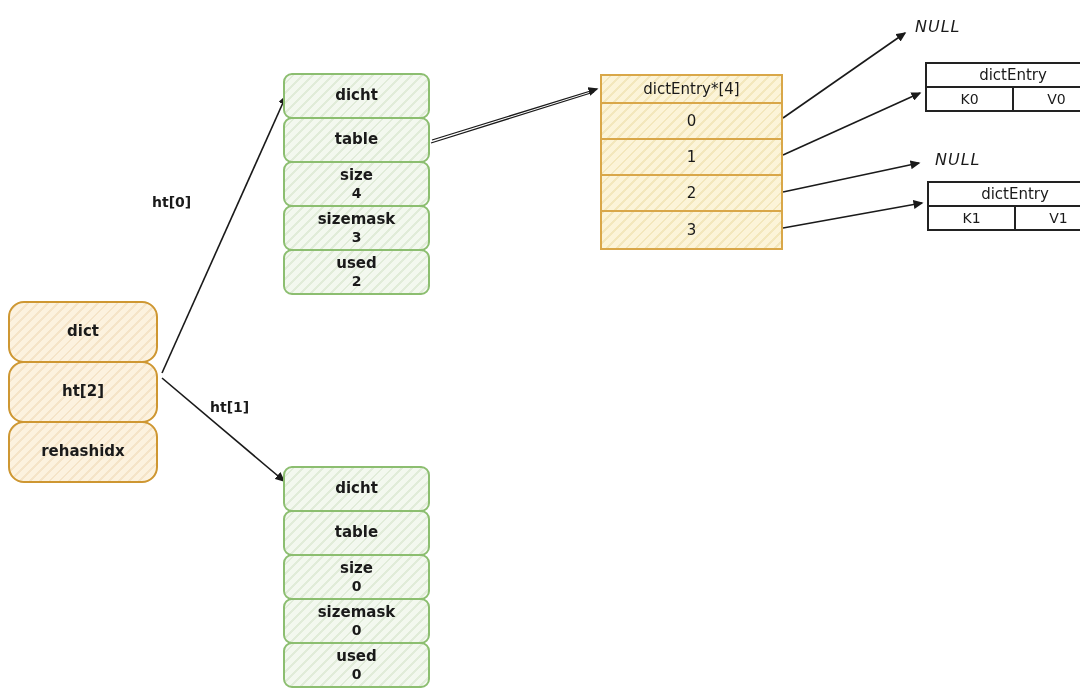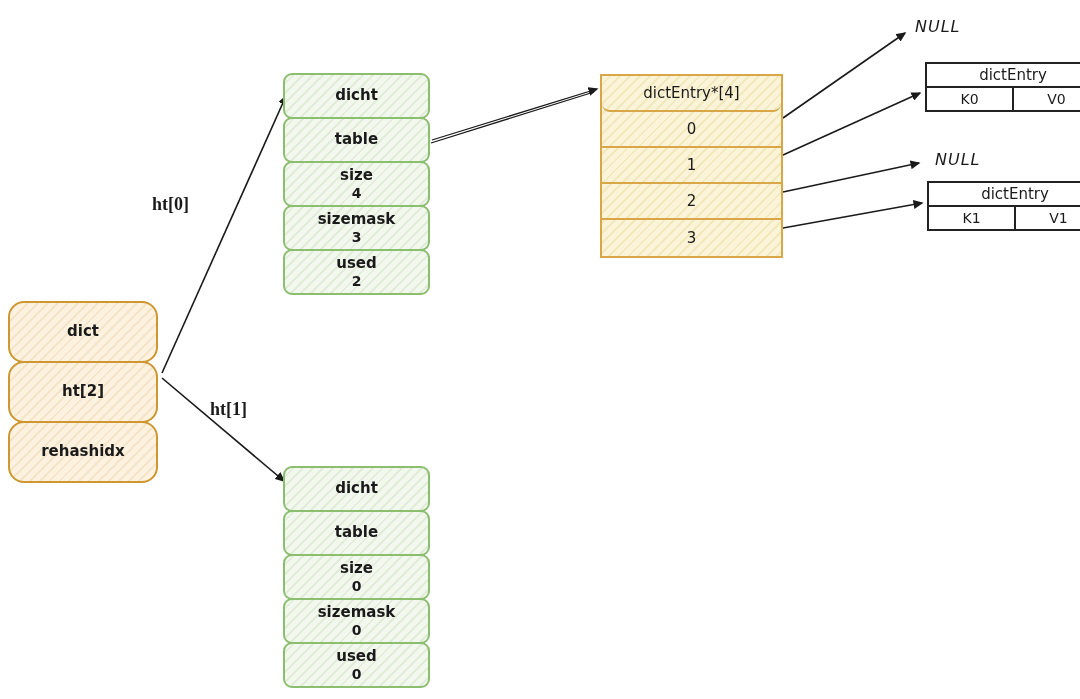--- a/index.html
+++ b/index.html
@@ -54,25 +54,24 @@
   .green .row:first-child { margin-top: 0; }
   .green .row .val { font-size: 14px; }
 
   
   .bucket {
     position: absolute;
     border: 2px solid #D9A748;
     background: repeating-linear-gradient(135deg, #FCF4D8 0 5px, #F3E7BC 5px 7px);
   }
   .bucket .hdr {
-    height: 36px;
+    height: 28px;
     display: flex; align-items: center; justify-content: center;
     border-bottom: 2px solid #D9A748;
     font-size: 15px;
-    border-radius: 8px;
   }
   .bucket .slot {
     height: 36px;
     display: flex; align-items: center; justify-content: center;
     border-bottom: 2px solid #D9A748;
     font-size: 15px;
   }
   .bucket .slot:last-child { border-bottom: none; }
 
   
@@ -99,22 +98,21 @@
   .null-label {
     position: absolute;
     font-size: 16px;
     letter-spacing: 1px;
     font-weight: 500;
     font-style: italic;
   }
   .arrow-label {
     position: absolute;
     font-weight: bold;
-    font-size: 18px;
-    font-family: Liberation Serif, serif;
+    font-size: 14px;
   }
 </style>
 </head>
 <body>
 
 <div class="canvas">
 
   <svg class="arrow-layer" viewBox="0 0 1080 699">
     <defs>
       <marker id="ah" markerWidth="11" markerHeight="9" refX="8.5" refY="4.5" orient="auto" markerUnits="userSpaceOnUse">

